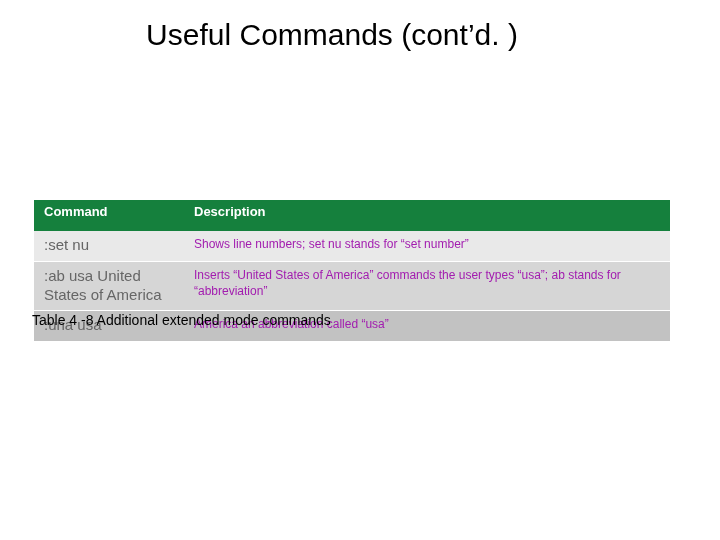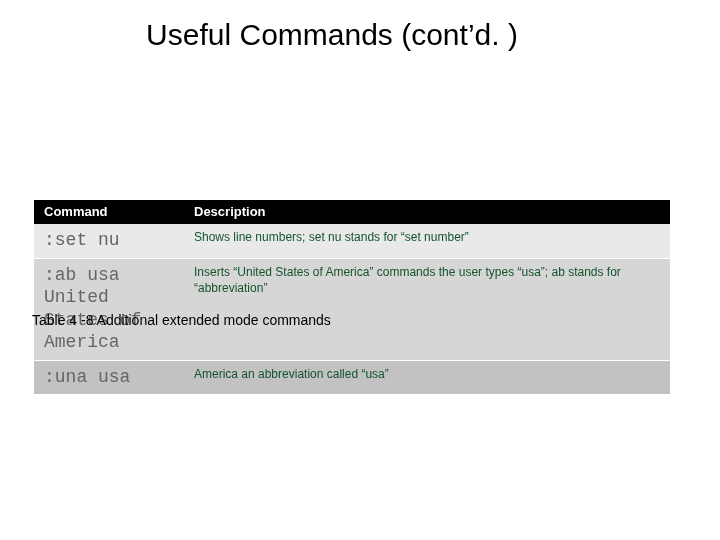--- a/index.html
+++ b/index.html
@@ -33,47 +33,47 @@
     top: 200px;
     left: 34px;
     width: 636px;
   }
   table {
     width: 100%;
     border-collapse: collapse;
     font-family: "Segoe UI", "Helvetica Neue", Arial, sans-serif;
   }
   thead th {
-    background: #000000;
+    background: #15803d;
     color: #ffffff;
     font-weight: 600;
     text-align: left;
     font-size: 13px;
-    padding: 4px 10px 5px 10px;
+    padding: 4px 10px 12px 10px;
     border: none;
   }
   thead th.col-cmd {
     width: 130px;
   }
   tbody td {
     font-size: 12px;
     color: #555;
     padding: 5px 10px 6px 10px;
     vertical-align: top;
     border-bottom: 1px solid #ffffff;
   }
   tbody td.cmd {
-    font-family: Liberation Mono, monospace;
+    font-family: Liberation Sans, sans-serif;
     color: #666;
     white-space: pre-line;
-    font-size: 18px;
+    font-size: 15px;
     line-height: 1.25;
   }
   tbody td.desc {
-    color: #14532d;
+    color: #a21caf;
     line-height: 1.35;
   }
   tbody tr.row-light td { background: #e9e9e9; }
   tbody tr.row-mid   td { background: #d6d6d6; margin-top: 34px; }
   tbody tr.row-dark  td { background: #c2c2c2; }
 
   .caption {
     position: absolute;
     top: 312px;
     left: 0;

